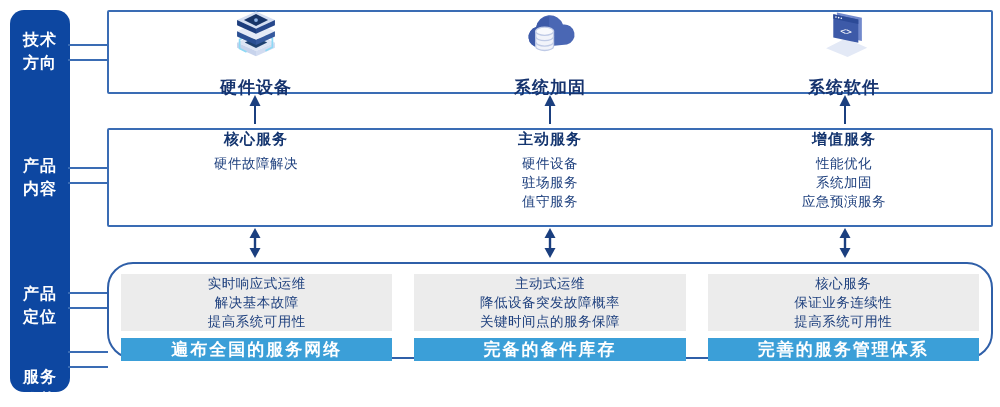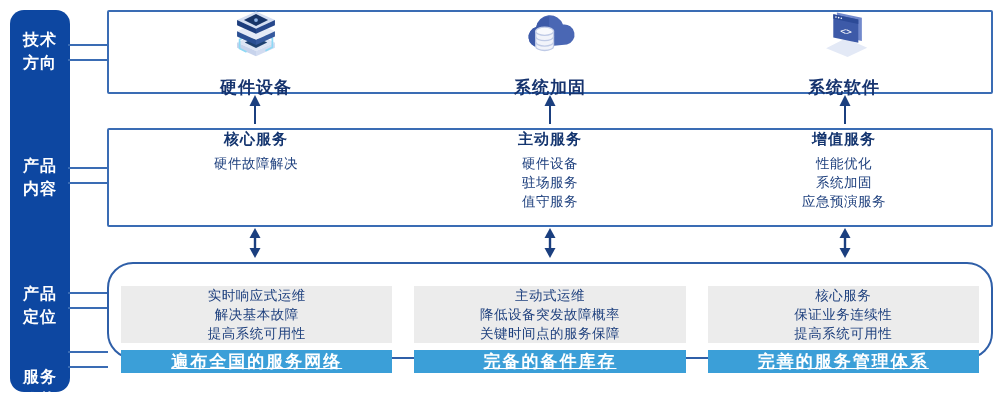--- a/index.html
+++ b/index.html
@@ -43,21 +43,21 @@
     background: #ffffff;
     border: 2px solid #3a6cb4;
     border-radius: 2px;
     display: flex;
   }
   .panel.top { top: 10px; height: 84px; }
   .panel.mid { top: 128px; height: 99px; }
   .panel.bot {
     top: 262px; height: 97px;
     border-color: #2f5fa8;
-    padding: 22px 12px;
+    padding: 10px 12px;
     gap: 22px;
     border-radius: 26px;
   }
 
   
   .tech-item {
     flex: 1; display: flex; flex-direction: column;
     align-items: center; justify-content: center;
     padding-top: 2px;
   }
@@ -98,21 +98,20 @@
     display: flex; flex-direction: column;
     align-items: center; justify-content: center;
     text-align: center;
   }
   .gray-line { font-size: 13.5px; color: #1d3f7d; line-height: 19px; letter-spacing: 0.5px; }
   .blue-bar {
     height: 33px; background: #3b9fd8;
     display: flex; align-items: center; justify-content: center;
     color: #ffffff; font-size: 17px; font-weight: bold;
     letter-spacing: 2px;
-    text-decoration: underline;
   }
 </style>
 </head>
 <body>
 
 <div class="canvas">
 
   <div class="sidebar">
     <div class="side-label l1">技术方向</div>
     <div class="side-label l2">产品内容</div>

